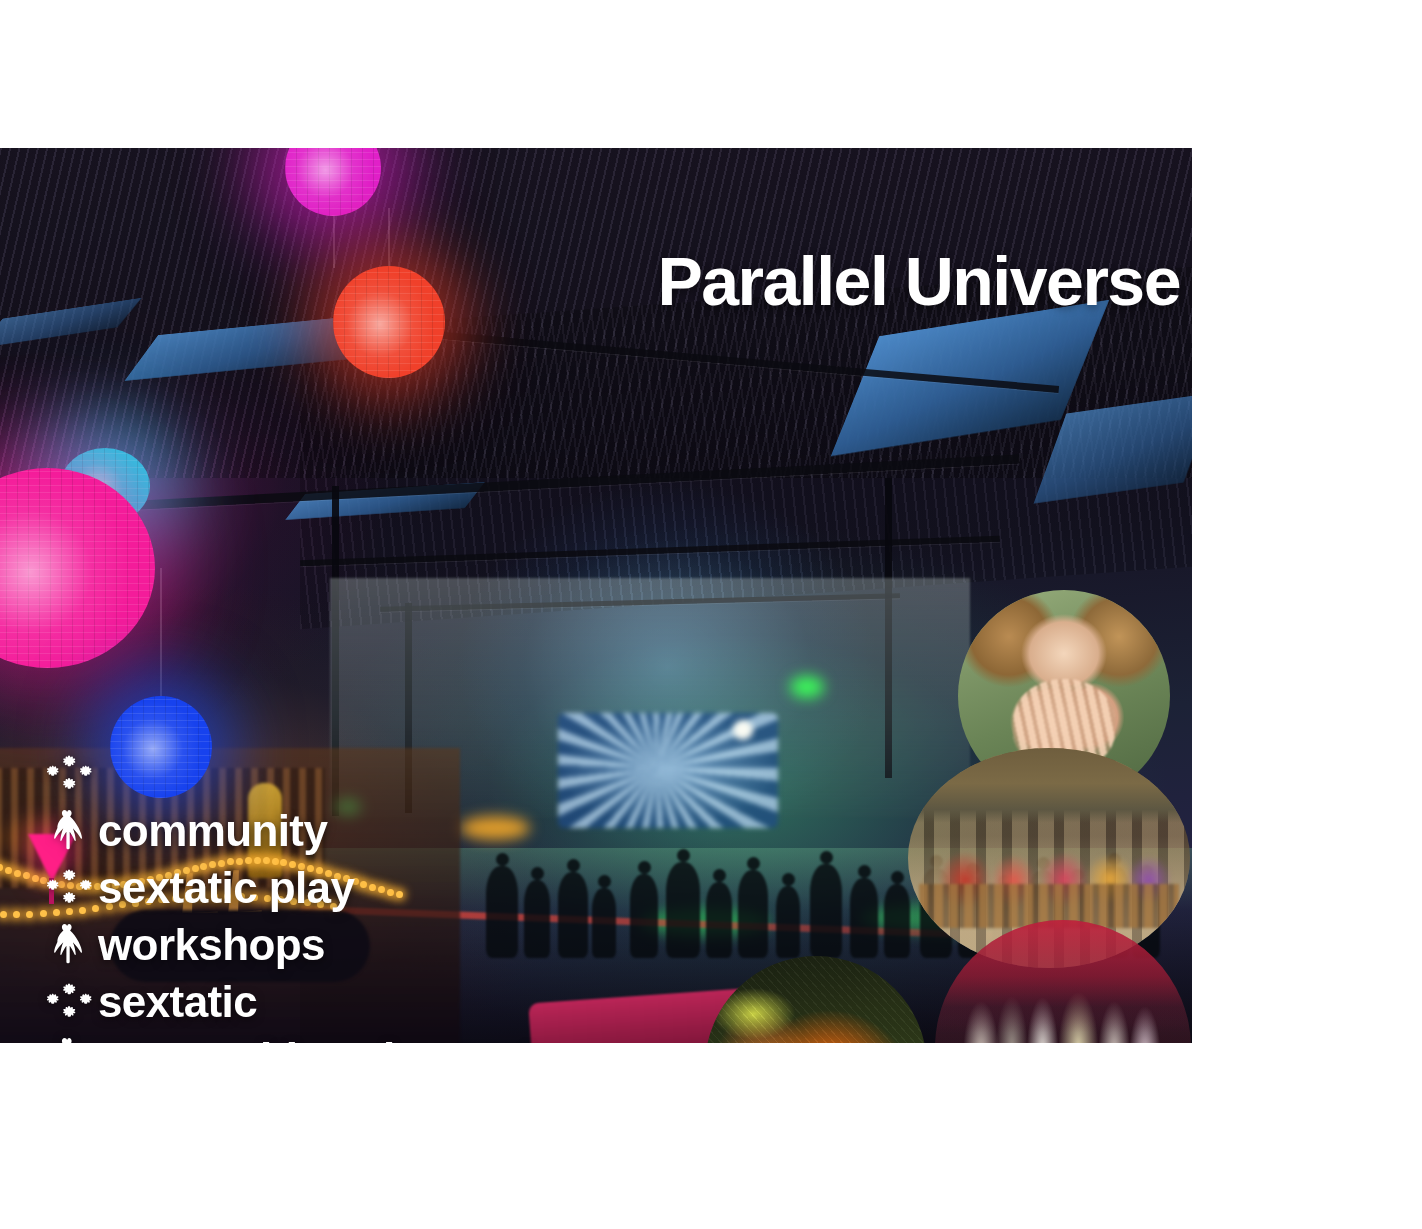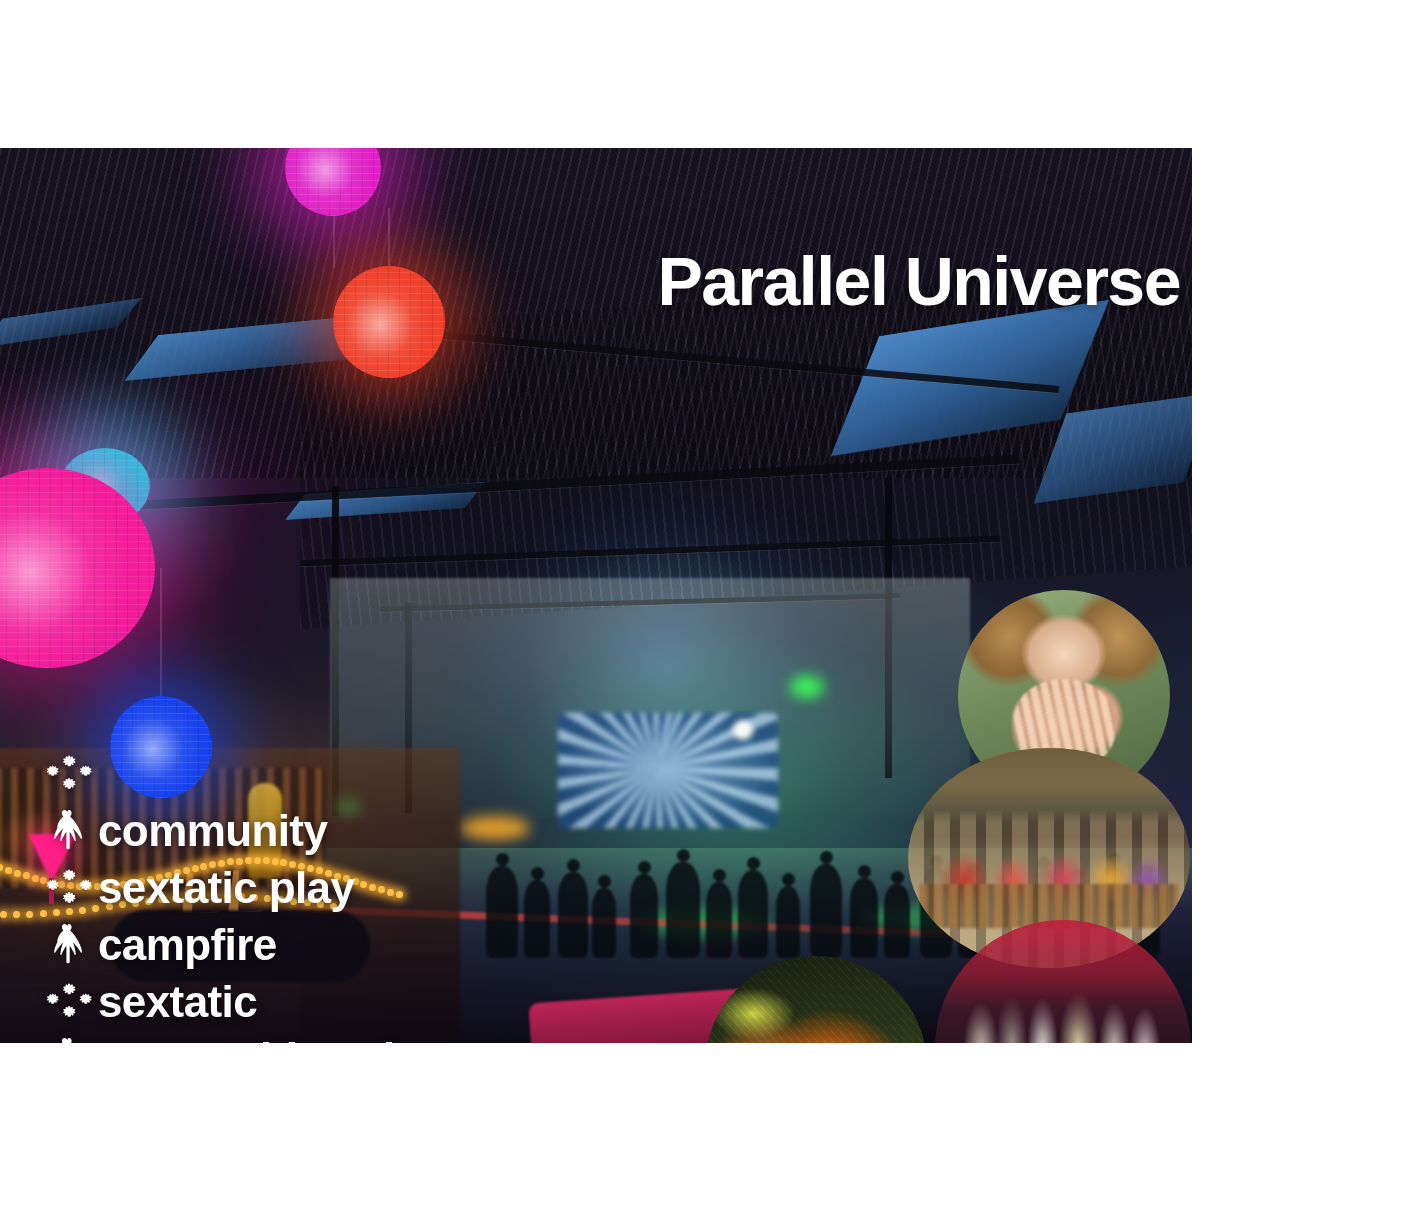--- a/index.html
+++ b/index.html
@@ -644,21 +644,21 @@
         </span>
         <span class="feature-label">sextatic play</span>
       </div>
       <div class="feature-row">
         <span class="feature-icon">
           <svg width="50" height="44" viewBox="0 0 50 44" fill="#fff">
             <path d="M25 1c1.6 0 2.6 1.4 2.6 3.1 0 1.5-.7 2.6-1.5 3.3 3 2.6 6.3 7 8.6 11.6 2 4 3.1 7.6 3.3 10.1.05.7-.75 1-1.1.4-1.9-3.2-5-7.2-8.1-10.2 1.6 3.6 2.6 8 3 11.9.1.8-.9 1.1-1.2.35-1.2-2.9-3.1-6.2-4.9-8.7v16.1c0 .7-.5 1.2-1.2 1.2h-.9c-.7 0-1.2-.5-1.2-1.2V22.85c-1.8 2.5-3.7 5.8-4.9 8.7-.3.75-1.3.45-1.2-.35.4-3.9 1.4-8.3 3-11.9-3.1 3-6.2 7-8.1 10.2-.35.6-1.15.3-1.1-.4.2-2.5 1.3-6.1 3.3-10.1C13.1 14.4 16.4 10 19.4 7.4c-.8-.7-1.5-1.8-1.5-3.3C17.9 2.4 18.9 1 20.5 1c1.3 0 2.2.8 2.6 1.9.35-1.1 1.3-1.9 1.9-1.9z"></path>
             <path d="M25 5.2c-1.1 2.2-2.6 5.6-3.4 9.2-.15.7.75 1 1.05.4.6-1.2 1.5-2.6 2.35-3.8.85 1.2 1.75 2.6 2.35 3.8.3.6 1.2.3 1.05-.4-.8-3.6-2.3-7-3.4-9.2z" opacity="0.001"></path>
           </svg>
         </span>
-        <span class="feature-label">campfire</span>
+        <span class="feature-label">workshops</span>
       </div>
       <div class="feature-row">
         <span class="feature-icon">
           <svg width="50" height="40" viewBox="0 0 50 40" fill="#fff">
             <path d="M25 1.5c.9 0 1.3 1.1 1.55 2.1.3-.5 1-1.35 1.7-1.15.75.2.75 1.3.55 2.25 1.05-.35 2.1-.5 2.35.2.25.75-.65 1.35-1.5 1.8.95.3 1.9.85 1.65 1.55-.25.7-1.35.6-2.35.45.5.85.95 1.85.35 2.3-.6.45-1.45-.25-2.2-.95-.05 1.05-.25 2.1-1 2.1h-1.7c-.75 0-.95-1.05-1-2.1-.75.7-1.6 1.4-2.2.95-.6-.45-.15-1.45.35-2.3-1 .15-2.1.25-2.35-.45-.25-.7.7-1.25 1.65-1.55-.85-.45-1.75-1.05-1.5-1.8.25-.7 1.3-.55 2.35-.2-.2-.95-.2-2.05.55-2.25.7-.2 1.4.65 1.7 1.15C23.7 2.6 24.1 1.5 25 1.5z"></path>
             <path d="M8.5 11.5c.85 0 1.25 1.05 1.5 2 .3-.5.95-1.3 1.6-1.1.7.2.7 1.25.5 2.15 1-.35 2-.5 2.25.2.25.7-.6 1.3-1.4 1.7.9.3 1.8.8 1.55 1.5-.25.65-1.3.55-2.25.4.5.8.9 1.75.35 2.2-.6.4-1.4-.25-2.1-.9-.05 1-.25 2-.95 2H7.95c-.7 0-.9-1-.95-2-.7.65-1.5 1.3-2.1.9-.55-.45-.15-1.4.35-2.2-.95.15-2 .25-2.25-.4-.25-.7.65-1.2 1.55-1.5-.8-.4-1.65-1-1.4-1.7.25-.7 1.25-.55 2.25-.2-.2-.9-.2-1.95.5-2.15.65-.2 1.3.6 1.6 1.1.25-.95.65-2 1.5-2z" transform="translate(0,0)"></path>
             <path d="M41.5 11.5c.85 0 1.25 1.05 1.5 2 .3-.5.95-1.3 1.6-1.1.7.2.7 1.25.5 2.15 1-.35 2-.5 2.25.2.25.7-.6 1.3-1.4 1.7.9.3 1.8.8 1.55 1.5-.25.65-1.3.55-2.25.4.5.8.9 1.75.35 2.2-.6.4-1.4-.25-2.1-.9-.05 1-.25 2-.95 2h-1.6c-.7 0-.9-1-.95-2-.7.65-1.5 1.3-2.1.9-.55-.45-.15-1.4.35-2.2-.95.15-2 .25-2.25-.4-.25-.7.65-1.2 1.55-1.5-.8-.4-1.65-1-1.4-1.7.25-.7 1.25-.55 2.25-.2-.2-.9-.2-1.95.5-2.15.65-.2 1.3.6 1.6 1.1.25-.95.65-2 1.5-2z"></path>
             <path d="M25 24c.9 0 1.3 1.1 1.55 2.1.3-.5 1-1.35 1.7-1.15.75.2.75 1.3.55 2.25 1.05-.35 2.1-.5 2.35.2.25.75-.65 1.35-1.5 1.8.95.3 1.9.85 1.65 1.55-.25.7-1.35.6-2.35.45.5.85.95 1.85.35 2.3-.6.45-1.45-.25-2.2-.95-.05 1.05-.25 2.1-1 2.1h-1.7c-.75 0-.95-1.05-1-2.1-.75.7-1.6 1.4-2.2.95-.6-.45-.15-1.45.35-2.3-1 .15-2.1.25-2.35-.45-.25-.7.7-1.25 1.65-1.55-.85-.45-1.75-1.05-1.5-1.8.25-.7 1.3-.55 2.35-.2-.2-.95-.2-2.05.55-2.25.7-.2 1.4.65 1.7 1.15C23.7 25.1 24.1 24 25 24z"></path>
           </svg>
         </span>

